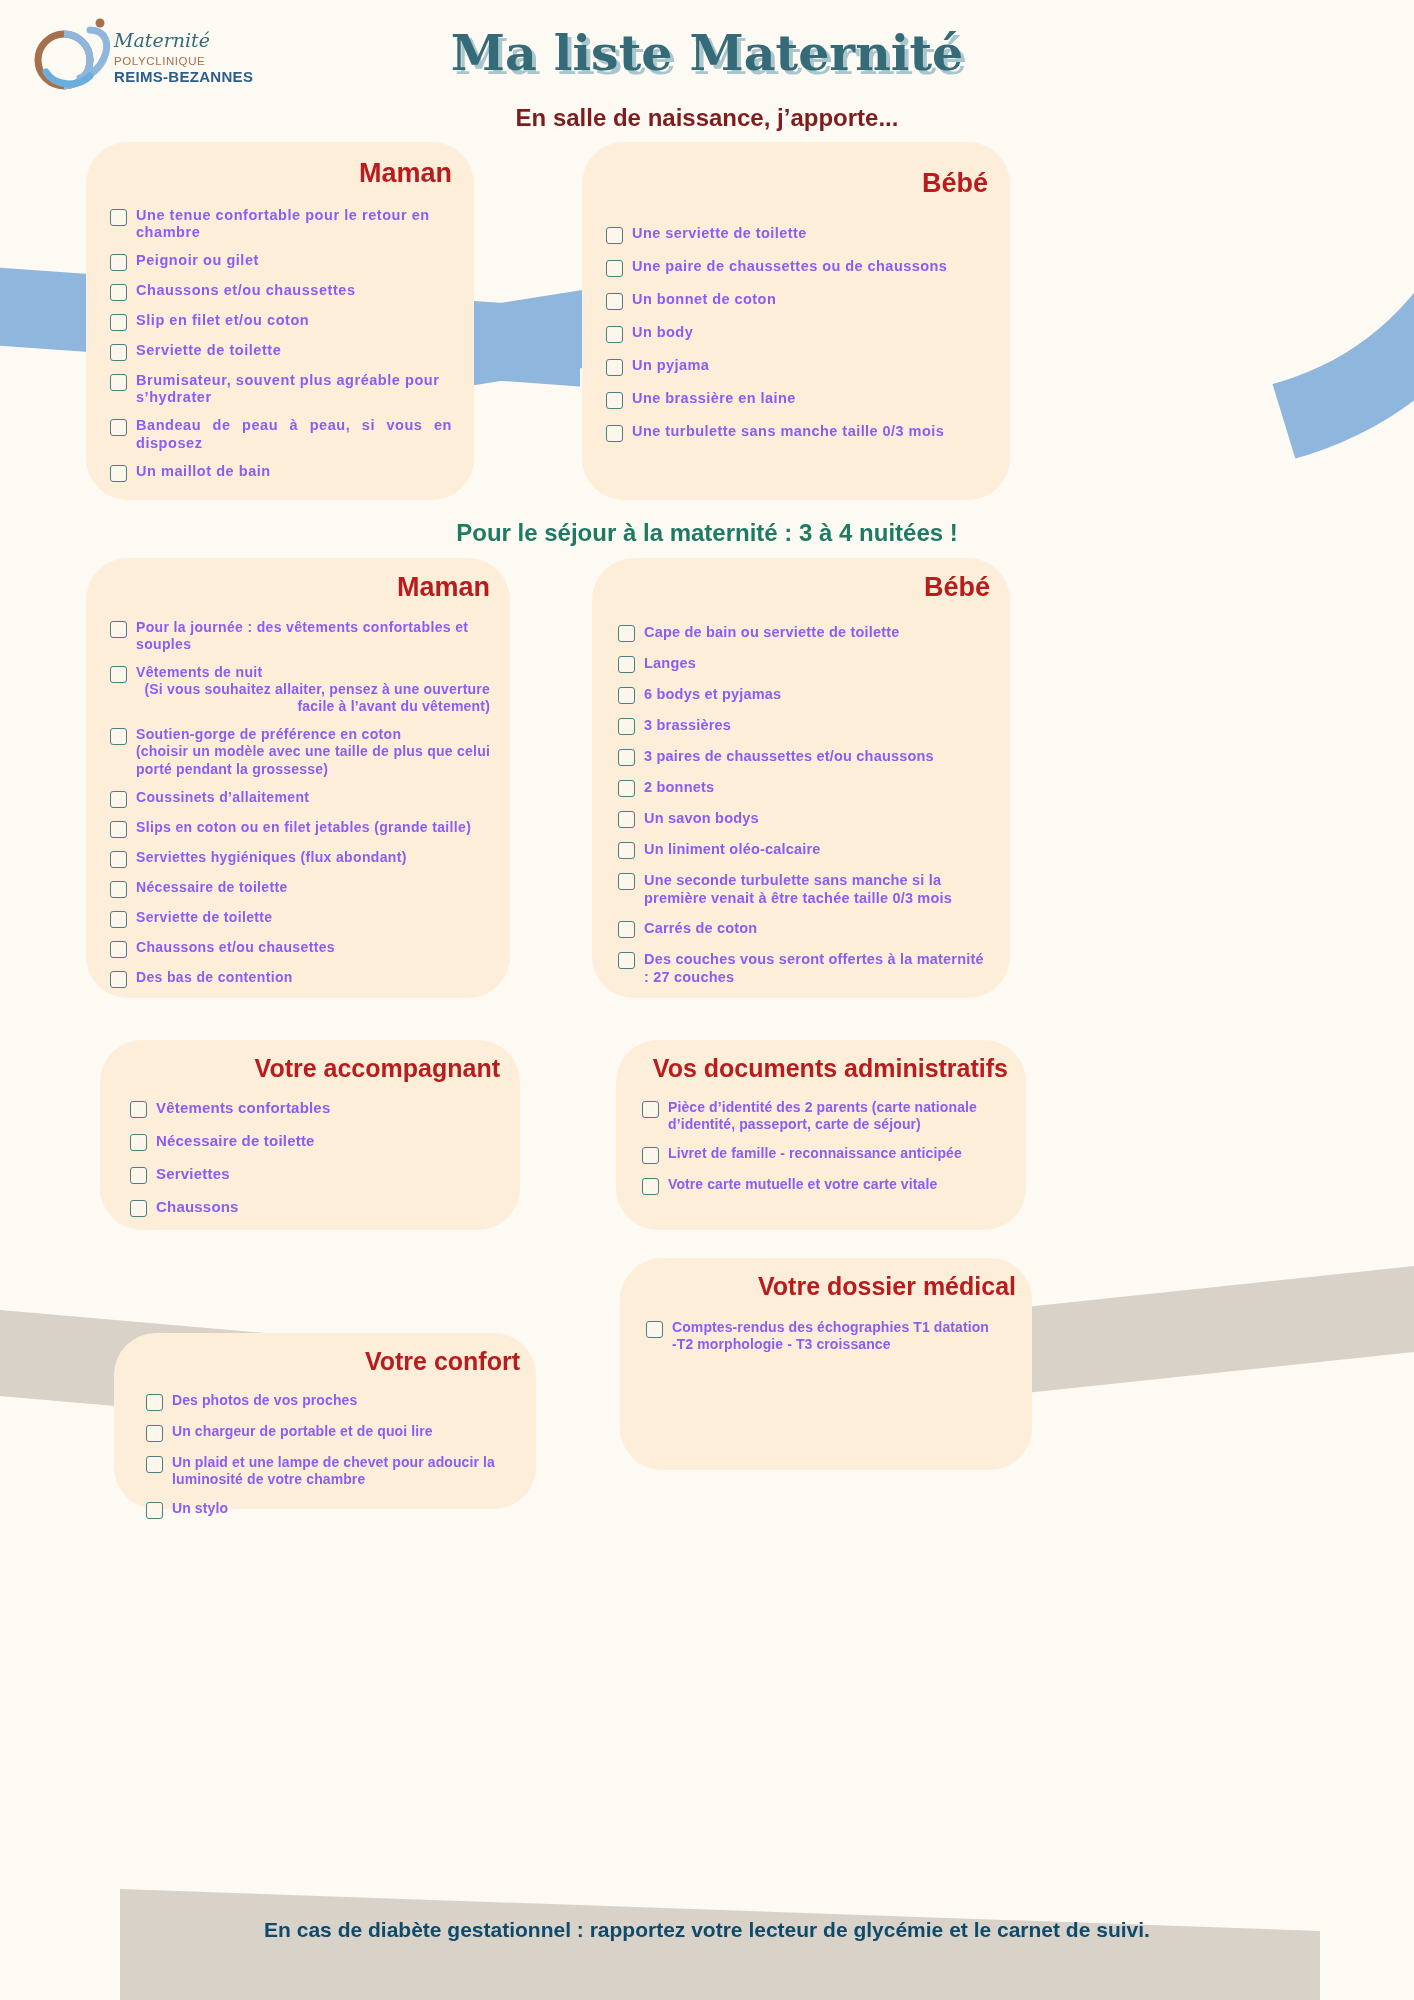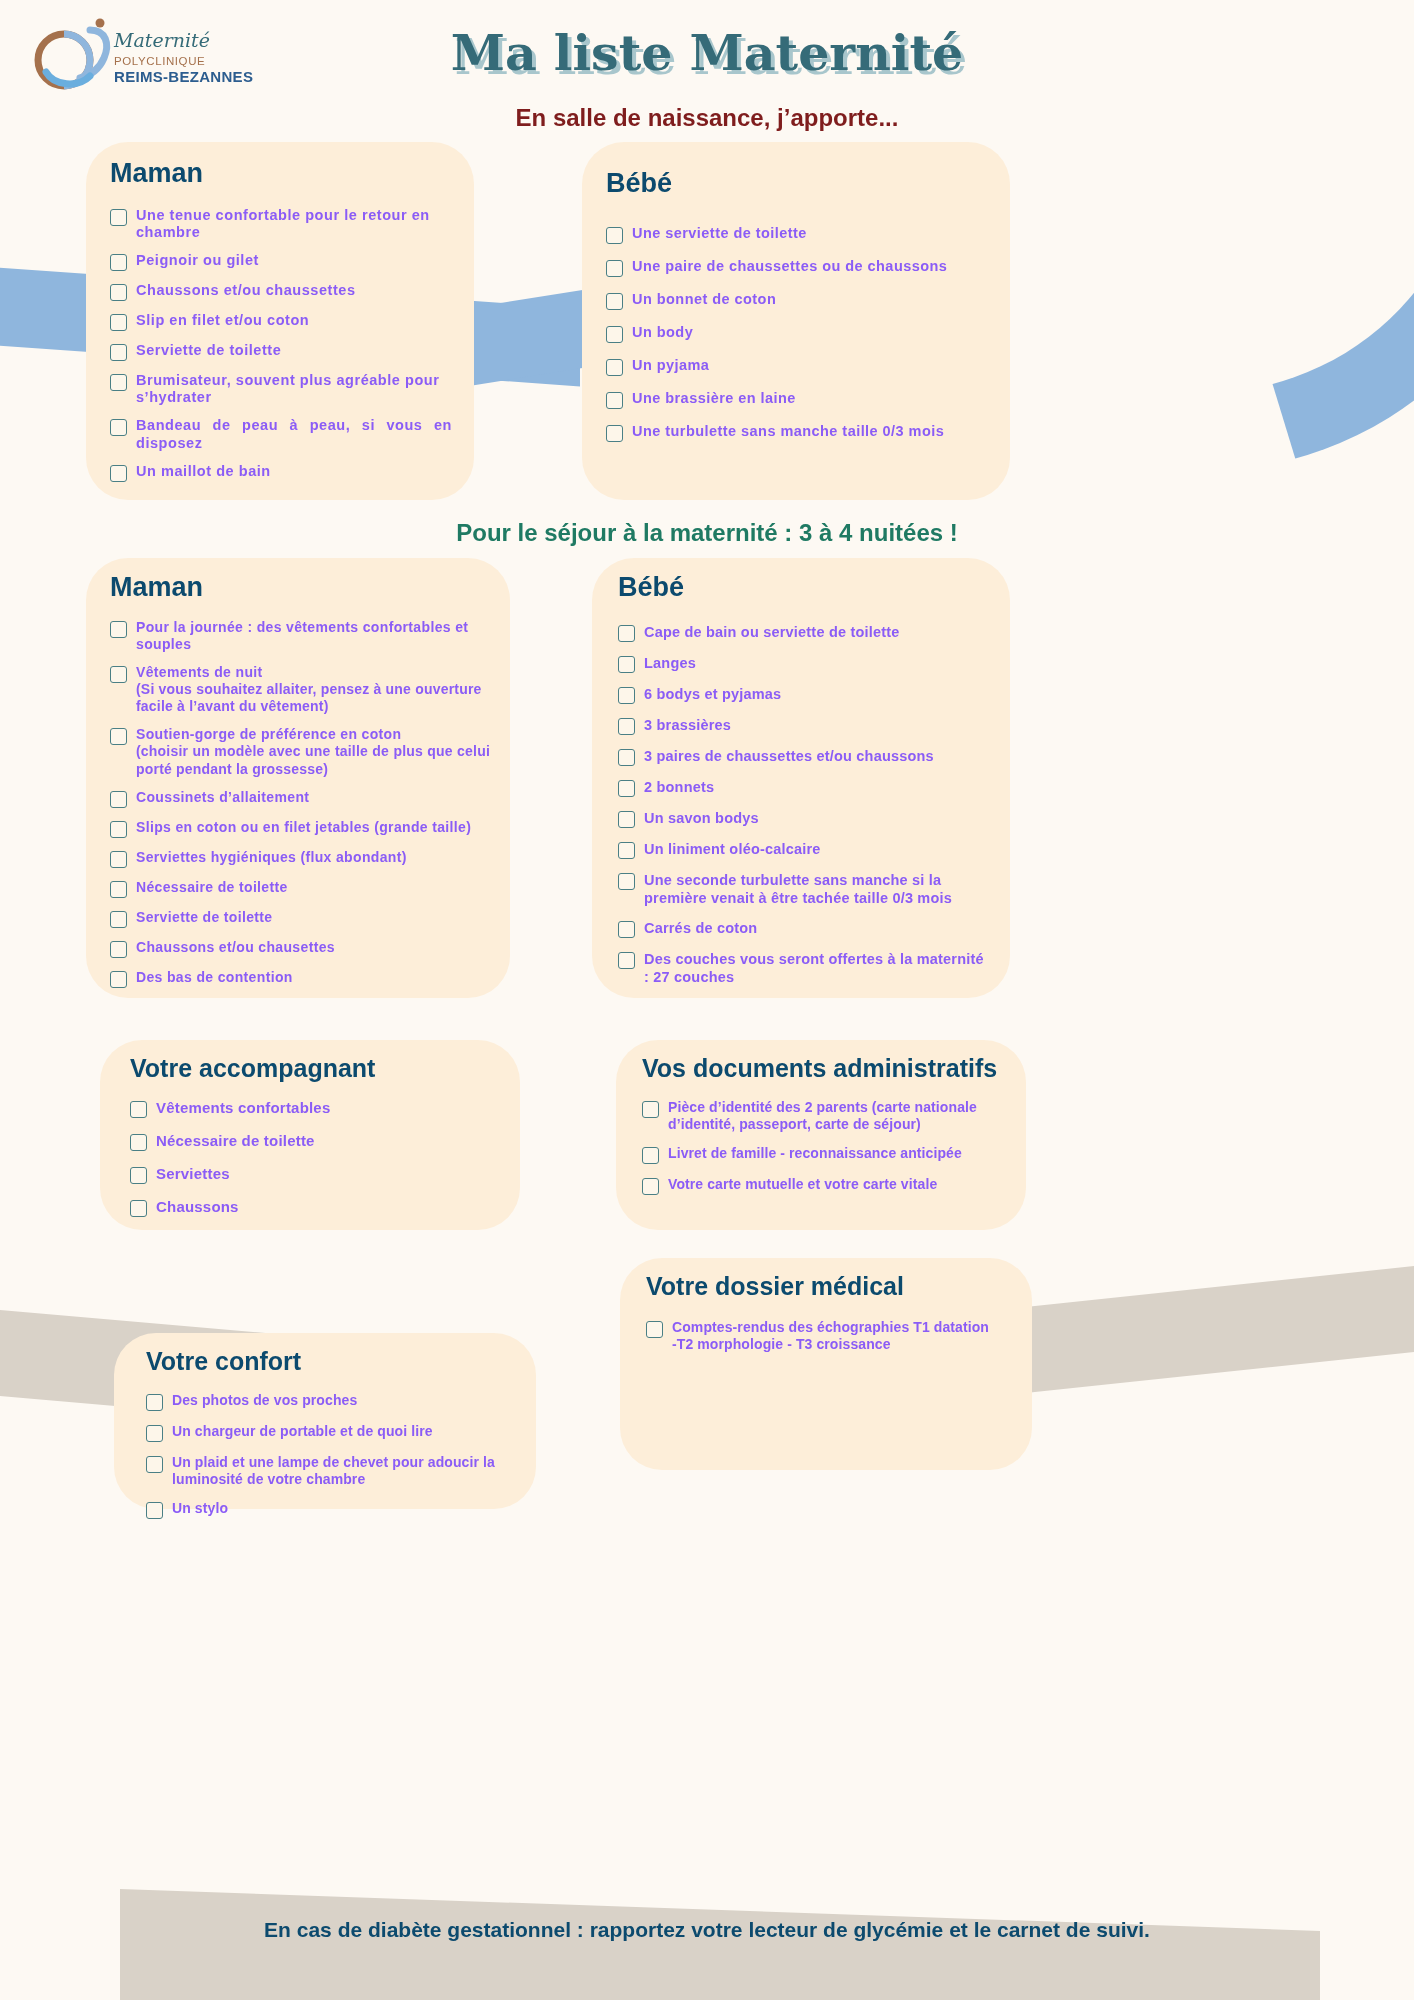--- a/index.html
+++ b/index.html
@@ -132,22 +132,22 @@
   }
 
   
   .card {
     position: absolute;
     background: #fdeed9;
     border-radius: 42px;
     box-sizing: border-box;
   }
   .card-title {
-    text-align: left;
-    color: #0c4a6e;
+    text-align: right;
+    color: #b91c1c;
     font-weight: bold;
     font-size: 27px;
     margin: 0;
   }
   .card-title.small { font-size: 25px; }
 
   ul.list {
     list-style: none;
     margin: 0;
     padding: 0;
@@ -175,21 +175,21 @@
     font-weight: bold;
   }
 
   
   .t1 li { font-size: 14.5px; line-height: 1.18; letter-spacing: .55px; margin-bottom: 11px; }
   .t1 .txt.justify { text-align: justify; }
 
   .t2 li { font-size: 14.5px; line-height: 1.2; letter-spacing: .45px; margin-bottom: 14px; }
 
   .t3 li { font-size: 14px; line-height: 1.22; letter-spacing: .35px; margin-bottom: 11px; }
-  .t3 .sub { letter-spacing: .2px; }
+  .t3 .sub { letter-spacing: .2px; text-align: right; }
 
   .t4 li { font-size: 14.5px; line-height: 1.25; letter-spacing: .2px; margin-bottom: 12px; }
 
   .t5 li { font-size: 15px; line-height: 1.2; letter-spacing: .2px; margin-bottom: 14px; }
 
   .t6 li { font-size: 14px; line-height: 1.22; letter-spacing: .1px; margin-bottom: 12px; }
 
   .footer-note {
     position: absolute;
     left: 0;

